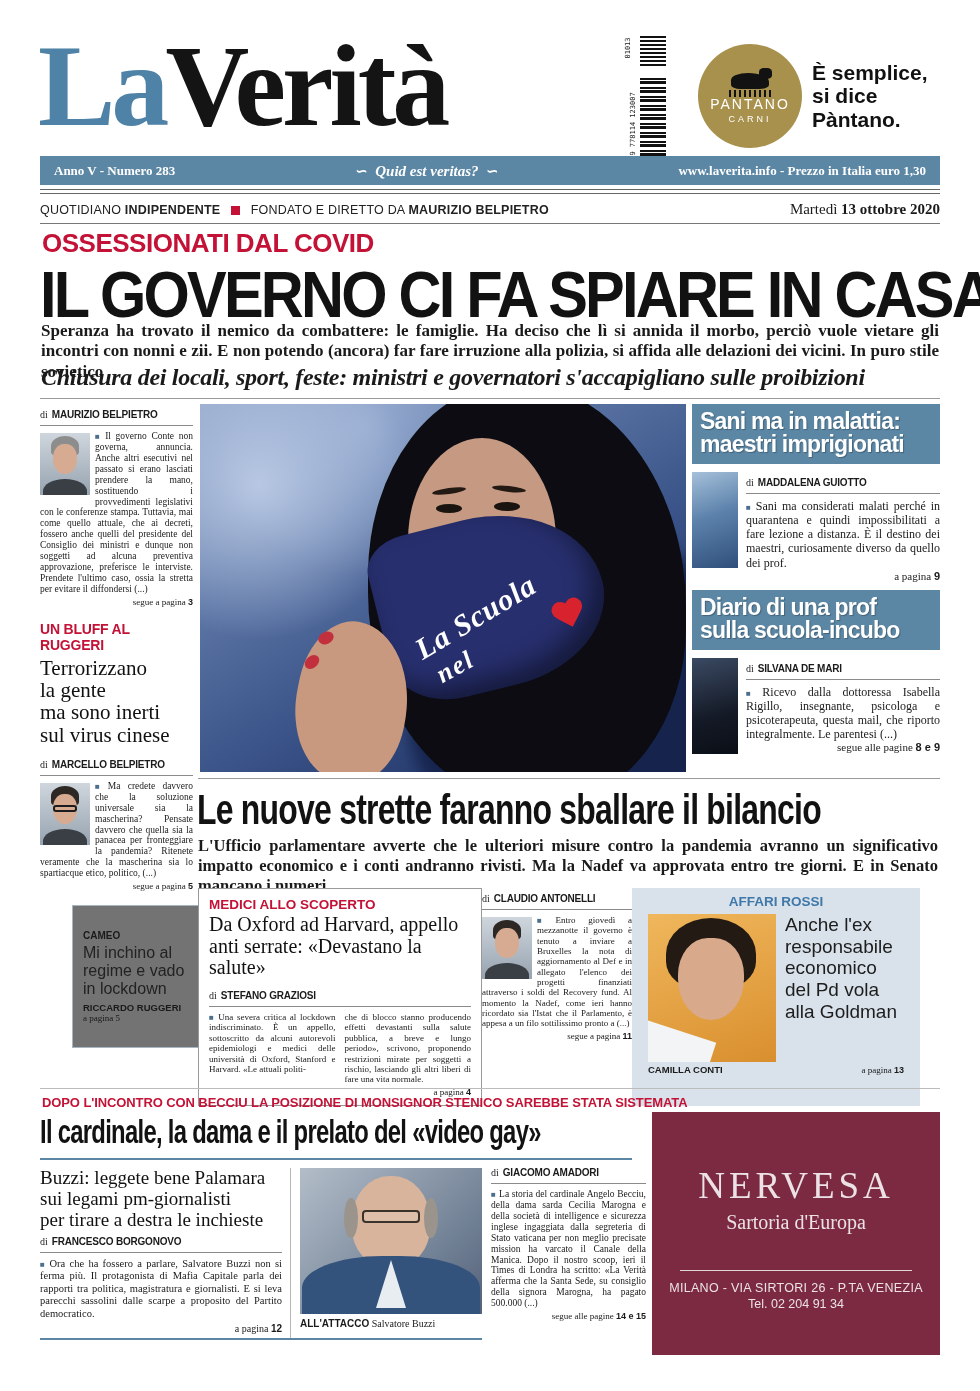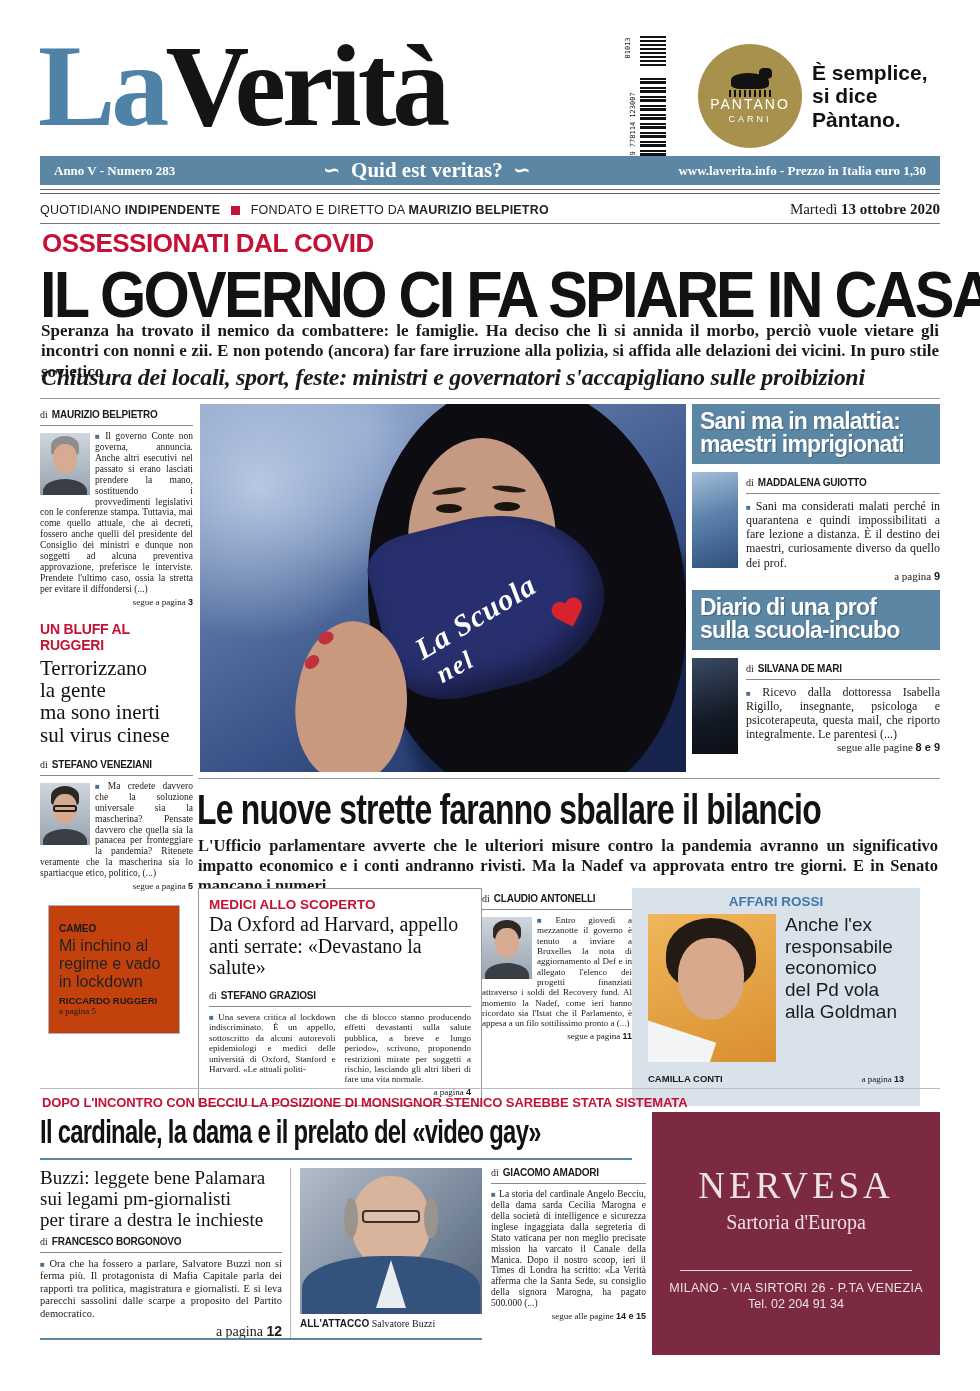--- a/index.html
+++ b/index.html
@@ -33,21 +33,21 @@
   .p-bull-head{position:absolute;left:32px;top:0;width:13px;height:11px;background:#121212;border-radius:35%}
   .p-bull-grass{position:absolute;left:2px;bottom:-3px;width:42px;height:7px;
                 background:repeating-linear-gradient(90deg,#121212 0 2px,transparent 2px 5px)}
   .p-name{font-family:"Liberation Sans",sans-serif;font-size:14px;letter-spacing:2px}
   .p-carni{font-family:"Liberation Sans",sans-serif;font-size:9px;letter-spacing:3px;margin-top:2px}
   .p-slogan{font-family:"Liberation Sans",sans-serif;font-weight:700;font-size:21px;line-height:1.1;color:#111}
 
   .infobar{left:40px;top:156px;width:900px;height:29px;background:var(--blue);color:#fff;
            display:flex;align-items:center;justify-content:space-between;padding:0 14px}
   .ib-left,.ib-right{font-family:"Liberation Serif",serif;font-weight:bold;font-size:13px}
-  .ib-center{font-family:"Liberation Serif",serif;font-weight:bold;font-size:21px}
+  .ib-center{font-family:"Liberation Serif",serif;font-style:italic;font-weight:bold;font-size:15px}
   .ib-center::before{content:"\223D\2002";font-style:normal;font-family:"DejaVu Sans",sans-serif}
   .ib-center::after{content:"\2002\223D";font-style:normal;font-family:"DejaVu Sans",sans-serif}
 
   .double-rule{left:40px;top:189px;width:900px;height:5px;border-top:1px solid #666;border-bottom:1px solid #666}
   .subinfo{left:40px;top:197px;width:900px;height:25px;display:flex;align-items:center;justify-content:space-between}
   .si-left{font-family:"Liberation Sans",sans-serif;font-size:12.5px;color:#222;letter-spacing:.2px}
   .si-left b{font-weight:700}
   .redsq{display:inline-block;width:9px;height:9px;background:var(--red);margin:0 7px;vertical-align:middle}
   .si-right{font-size:15px}
   .si-right b{font-weight:bold}
@@ -79,21 +79,21 @@
   .t-face{position:absolute;top:11px;left:13px;width:24px;height:30px;border-radius:45% 45% 48% 48%;background:#d7ab92}
   .t-glasses{position:absolute;top:22px;left:13px;width:24px;height:7px;border:2px solid #1c1c1c;border-radius:3px}
   .t-shoulders{position:absolute;bottom:-8px;left:3px;width:44px;height:24px;border-radius:50% 50% 0 0;background:#3a3f46}
 
   .left-col{left:40px;top:404px;width:153px}
   .sec-kicker{font-family:"Liberation Sans",sans-serif;font-weight:700;font-size:14px;color:var(--red);
               letter-spacing:-.2px;margin:14px 0 4px}
   .ven-headline{font-size:21px;line-height:1.06;color:#111;margin-bottom:8px}
   .ven-headline span{display:block}
 
-  .cameo{margin-top:14px;margin-left:8px;width:132px;background:#c2410c;border:1px solid #a9b6c2;padding:17px 10px}
+  .cameo{margin-top:14px;margin-left:32px;width:132px;background:#737373;border:1px solid #a9b6c2;padding:24px 10px}
   .cameo .lbl{font-family:"Liberation Sans",sans-serif;font-weight:700;font-size:10px;margin-bottom:3px}
   .cameo .ttl{font-family:"Liberation Sans",sans-serif;font-size:16px;line-height:1.12;color:#222;margin-bottom:4px}
   .cameo .aut{font-family:"Liberation Sans",sans-serif;font-weight:700;font-size:9.5px}
   .cameo .pref{font-size:9px}
 
   
   .main-photo{left:200px;top:404px;width:486px;height:368px;overflow:hidden;
       background:radial-gradient(circle at 12% 22%,rgba(195,210,235,.85),transparent 30%),
                  radial-gradient(circle at 34% 6%,rgba(165,185,220,.7),transparent 32%),
                  linear-gradient(150deg,#8fa3c6 0%,#5d77a6 30%,#3b5489 58%,#24386b 82%,#1a2c57 100%)}
@@ -148,38 +148,38 @@
   .affari{width:288px;background:var(--boxblue);padding:6px 16px}
   .affari .kick{font-family:"Liberation Sans",sans-serif;font-weight:700;font-size:13.5px;color:#3f78a9;
                 text-align:center;margin-bottom:5px}
   .affari-flex{display:flex;gap:9px}
   .a-photo{position:relative;width:128px;height:148px;overflow:hidden;flex:0 0 auto;
            background:linear-gradient(160deg,#f0b75c,#d98f2e)}
   .a-hair{position:absolute;left:18px;top:4px;width:90px;height:72px;border-radius:50% 50% 40% 40%;background:#241a14}
   .a-face{position:absolute;left:30px;top:24px;width:66px;height:82px;border-radius:45% 45% 50% 50%;background:#d8a98b}
   .a-shirt{position:absolute;left:-12px;bottom:-20px;width:74px;height:52px;background:#f3f4f6;transform:rotate(18deg)}
   .affari .hl{font-family:"Liberation Sans",sans-serif;font-size:19px;line-height:1.14;color:#1d1d1d}
-  .affari-foot{display:flex;justify-content:space-between;margin-top:11px;align-items:baseline}
+  .affari-foot{display:flex;justify-content:space-between;margin-top:2px;align-items:baseline}
   .affari-foot .aut{font-family:"Liberation Sans",sans-serif;font-weight:700;font-size:9.5px}
   .affari-foot .pgline{font-size:9px}
   .affari-foot .pg{font-family:"Liberation Sans",sans-serif;font-weight:700}
 
   
   .rule-c{left:40px;top:1088px;width:900px;border-top:1px solid #bbb}
   .bot-kicker{left:42px;top:1095px;font-family:"Liberation Sans",sans-serif;font-weight:700;font-size:13px;
               color:var(--red);letter-spacing:-.1px}
   .bot-headline{left:40px;top:1112px;width:595px;white-space:nowrap;font-family:"Liberation Sans",sans-serif;
                 font-weight:700;font-size:34px;letter-spacing:-1px;color:#121212}
   .bot-headline>span{display:inline-block;transform:scaleX(.70);transform-origin:left center}
   .bot-rule{left:40px;top:1158px;width:592px;border-top:2px solid var(--blue)}
   .buzzi-col{left:40px;top:1168px;width:251px;padding-right:8px;border-right:1px solid #b5b5b5;min-height:172px}
   .buzzi-hl{font-size:19px;line-height:1.1;color:#111;}
   .buzzi-hl span{display:block}
   .buzzi-col .bodytxt{font-size:10.5px;line-height:1.2}
-  .buzzi-col .more{font-size:14px}
+  .buzzi-col .more{font-size:10px}
   .b-photo{left:300px;top:1168px;width:182px;height:146px;overflow:hidden;
            background:linear-gradient(135deg,#b3bdc9,#6f7f93 70%,#55617a)}
   .b-head{position:absolute;left:52px;top:8px;width:78px;height:90px;border-radius:48% 48% 42% 42%;background:#d9b49c}
   .b-hairL{position:absolute;left:44px;top:30px;width:14px;height:40px;border-radius:50%;background:#9a948c}
   .b-hairR{position:absolute;left:124px;top:30px;width:14px;height:40px;border-radius:50%;background:#9a948c}
   .b-glasses{position:absolute;left:62px;top:42px;width:58px;height:13px;border:2px solid #3a332c;border-radius:4px;background:rgba(255,255,255,.15)}
   .b-suit{position:absolute;left:2px;top:88px;width:178px;height:70px;border-radius:45% 45% 0 0;background:#33527c}
   .b-shirt{position:absolute;left:76px;top:92px;width:30px;height:48px;background:#e8edf2;
            clip-path:polygon(50% 0,0 100%,100% 100%)}
   .b-caption{left:300px;top:1318px;width:182px;font-size:10px;white-space:nowrap}
@@ -276,21 +276,21 @@
 
     <div class="sec-kicker">UN BLUFF AL RUGGERI</div>
     <div class="ven-headline">
       <span>Terrorizzano</span>
       <span>la gente</span>
       <span>ma sono inerti</span>
       <span>sul virus cinese</span>
     </div>
     <div class="byline">
       <span class="di">di</span>
-      <span class="nm">STEFANO VENEZIANI</span>
+      <span class="nm">MARCELLO BELPIETRO</span>
     </div>
     <div class="bodytxt">
       <span class="thumb">
         <span class="t-hair dark"></span>
         <span class="t-face"></span>
         <span class="t-glasses"></span>
         <span class="t-shoulders"></span>
       </span>
       <span class="bullet">■</span><span>Ma credete davvero che la soluzione universale sia la mascherina? Pensate davvero che quella sia la panacea per fronteggiare la pandemia? Ritenete veramente che la mascherina sia lo spartiacque etico, politico, (...)</span>
     </div>

